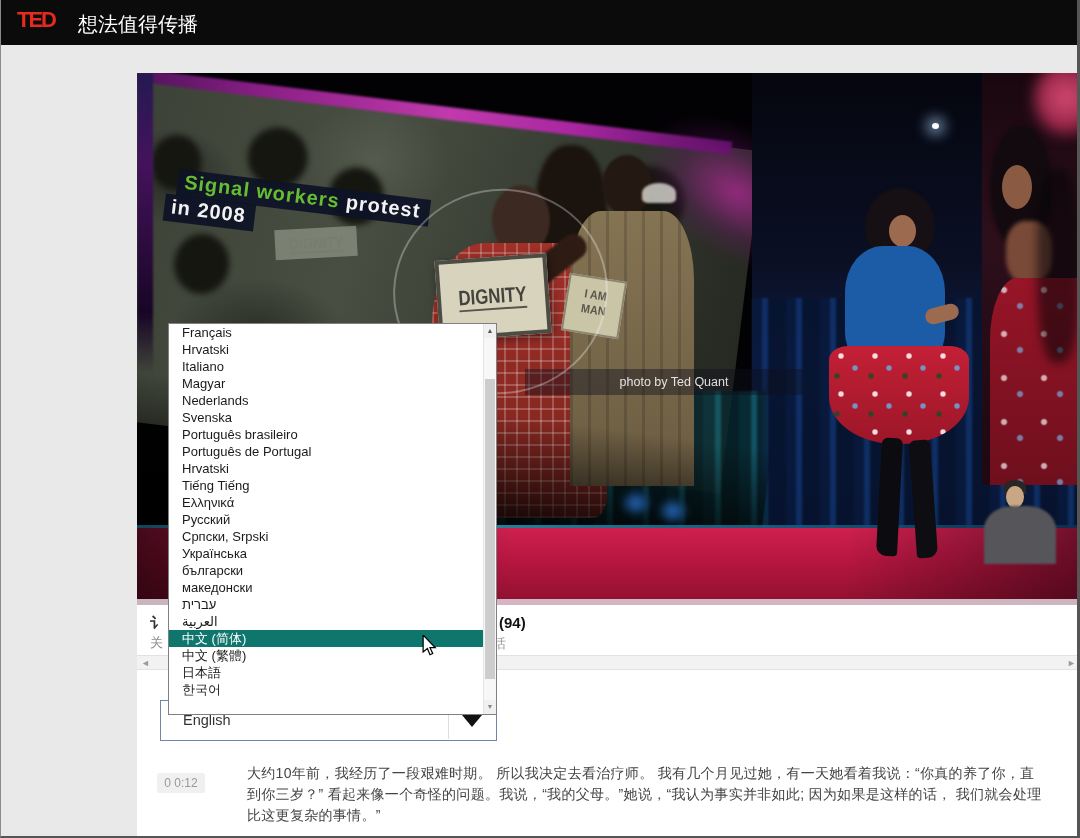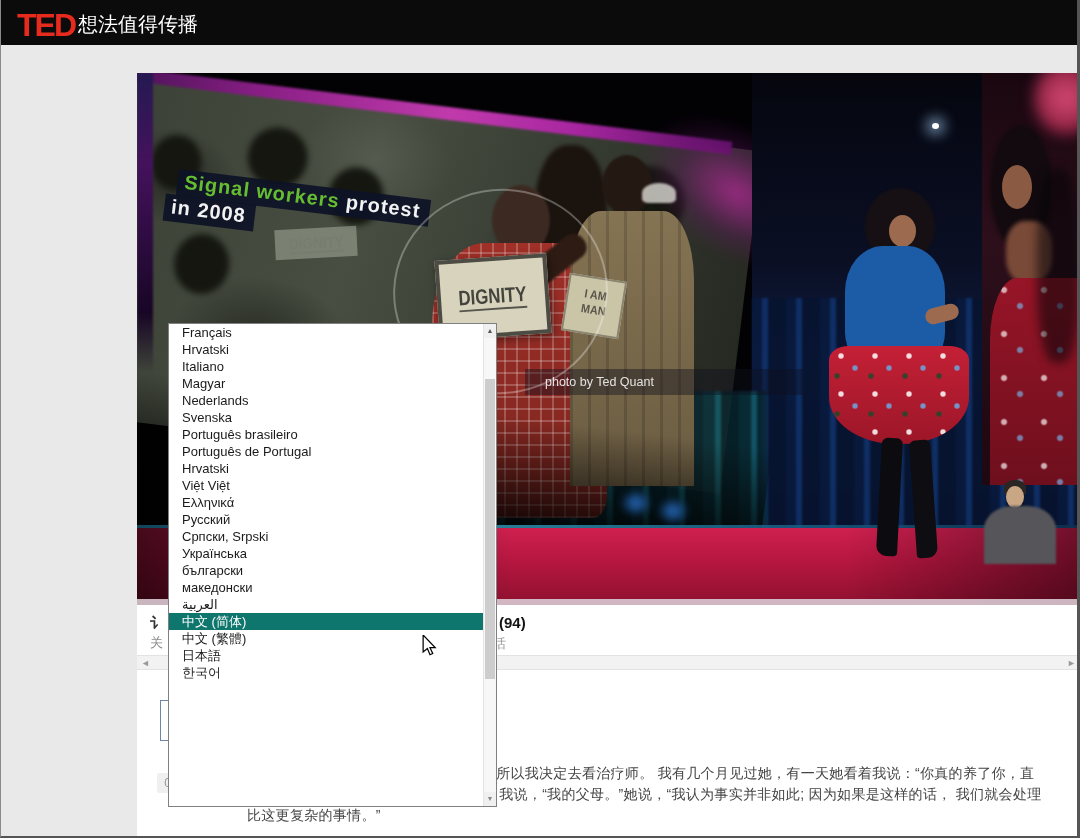--- a/index.html
+++ b/index.html
@@ -6,21 +6,21 @@
   html,body { width:1080px; height:838px; overflow:hidden; background:#e9e9e9;
               font-family:"Liberation Sans","DejaVu Sans",sans-serif; }
 
   
   #frame { position:absolute; inset:0; border-left:1px solid #8a8a8a; border-right:3px solid #555;
            border-bottom:2px solid #555; pointer-events:none; z-index:60; }
 
   
   #header { position:absolute; left:0; top:0; width:1080px; height:45px; background:#0b0b0b; z-index:5; }
   #ted-logo { position:absolute; left:17px; top:7px; color:#e62b1e; font-weight:bold;
-              font-size:32px; letter-spacing:-2px; }
+              font-size:22px; letter-spacing:-2px; }
   #tagline { position:absolute; left:78px; top:11px; color:#ffffff; font-size:20px;font-family:Liberation Mono, monospace; }
 
   
   #video { position:absolute; left:137px; top:73px; width:943px; height:532px; background:#020204;
            overflow:hidden; z-index:1; }
 
   .screen-left { position:absolute; left:-30px; top:-2px; width:660px; height:345px;
     transform:rotate(7deg); transform-origin:top left;
     background:
       radial-gradient(ellipse 90px 70px at 12% 28%, rgba(0,0,0,.38), transparent 70%),
@@ -100,21 +100,21 @@
     border:2px solid rgba(255,255,255,.30); transform:rotate(-10deg); z-index:4; }
   .sign-main { position:absolute; left:300px; top:184px; width:112px; height:80px; background:#d8d3bc;
     border:4px solid #4c4c44; transform:rotate(-4deg); display:flex; align-items:center;
     justify-content:center; z-index:3; box-shadow:2px 3px 8px rgba(0,0,0,.45); }
   .sign-main span { color:#44443e; font-weight:bold; font-size:21px; transform:scaleX(.8);
     border-bottom:2px solid #55554e; letter-spacing:0; }
   .sign-small { position:absolute; left:428px; top:204px; width:58px; height:58px; background:#cbc5a8;
     border:2px solid #8a8470; transform:rotate(9deg); text-align:center; padding-top:9px; z-index:3; }
   .sign-small div { color:#5a554a; font-weight:bold; font-size:12px; line-height:1.25; transform:scaleX(.9); }
   .credit-band { position:absolute; left:388px; top:296px; width:278px; height:26px;
-    background:rgba(15,15,28,.42); z-index:3; display:flex; align-items:center; }
+    background:rgba(15,15,28,.42); z-index:3; display:flex; align-items:center;justify-content:center; }
   .credit-band span { color:rgba(255,255,255,.85); font-size:12.5px; padding-left:20px; }
 
   
   .speaker { position:absolute; left:690px; top:115px; width:160px; height:370px; z-index:2; }
   .sp-hair { position:absolute; left:38px; top:0; width:70px; height:76px; background:#161014; border-radius:55%; filter:blur(1px); }
   .sp-face { position:absolute; left:62px; top:27px; width:27px; height:32px; background:#9c6b4f; border-radius:50%; }
   .sp-cardigan { position:absolute; left:18px; top:58px; width:100px; height:120px; background:#1c5ca6;
     border-radius:38% 38% 28% 28%; filter:blur(.5px); }
   .sp-arm { position:absolute; left:98px; top:118px; width:34px; height:16px; background:#9c6b4f;
     border-radius:8px; transform:rotate(-15deg); }
@@ -172,21 +172,21 @@
   #select-arrow { position:absolute; right:14px; top:14px; width:0; height:0;
     border-left:10px solid transparent; border-right:10px solid transparent; border-top:12px solid #111; }
 
   
   #ts-time { position:absolute; left:20px; top:168px; width:48px; height:20px; background:#f0f0f0;
     color:#999; font-size:12px; text-align:center; line-height:20px; border-radius:2px; }
   #ts-text { position:absolute; left:110px; top:158px; width:795px; font-size:14px; line-height:21px;
     color:#444; letter-spacing:.3px; }
 
   
-  #dropdown { position:absolute; left:168px; top:323px; width:329px; height:484px; background:#fff;
+  #dropdown { position:absolute; left:168px; top:323px; width:329px; height:392px; background:#fff;
     border:1px solid #808080; z-index:10; }
   #dd-items { position:absolute; left:0; top:0; right:13px; bottom:0; overflow:hidden; }
   .dd-item { height:17px; line-height:17px; font-size:13px; color:#1a1a1a; padding-left:13px;
     white-space:nowrap; cursor:default; }
   .dd-item.highlighted { background:#0f766e; color:#fff; }
   #dd-scrollbar { position:absolute; right:0; top:0; bottom:0; width:13px; background:#f7f7f7;
     border-left:1px solid #e4e4e4; }
   .dd-btn { position:absolute; left:0; width:12px; height:14px; font-size:7px; color:#555;
     text-align:center; line-height:14px; background:#f0f0f0; }
   #dd-up { top:0; } #dd-down { bottom:0; color:#888; }
@@ -312,27 +312,28 @@
 
   <div class="dd-item">Français</div>
       <div class="dd-item">Hrvatski</div>
       <div class="dd-item">Italiano</div>
       <div class="dd-item">Magyar</div>
       <div class="dd-item">Nederlands</div>
       <div class="dd-item">Svenska</div>
       <div class="dd-item">Português brasileiro</div>
       <div class="dd-item">Português de Portugal</div>
       <div class="dd-item">Hrvatski</div>
-      <div class="dd-item">Việt Việt</div>
+      <div class="dd-item">Tiếng Tiếng</div>
       <div class="dd-item">Ελληνικά</div>
       <div class="dd-item">Русский</div>
       <div class="dd-item">Српски, Srpski</div>
       <div class="dd-item">Українська</div>
       <div class="dd-item">български</div>
       <div class="dd-item">македонски</div>
+      <div class="dd-item">עברית</div>
       <div class="dd-item">العربية</div>
       <div class="dd-item highlighted">中文 (简体)</div>
       <div class="dd-item">中文 (繁體)</div>
       <div class="dd-item">日本語</div>
       <div class="dd-item">한국어</div>
     </div>
   <div id="dd-scrollbar">
     <div class="dd-btn" id="dd-up">▲</div>
     <div id="dd-thumb"></div>
     <div class="dd-btn" id="dd-down">▼</div>

